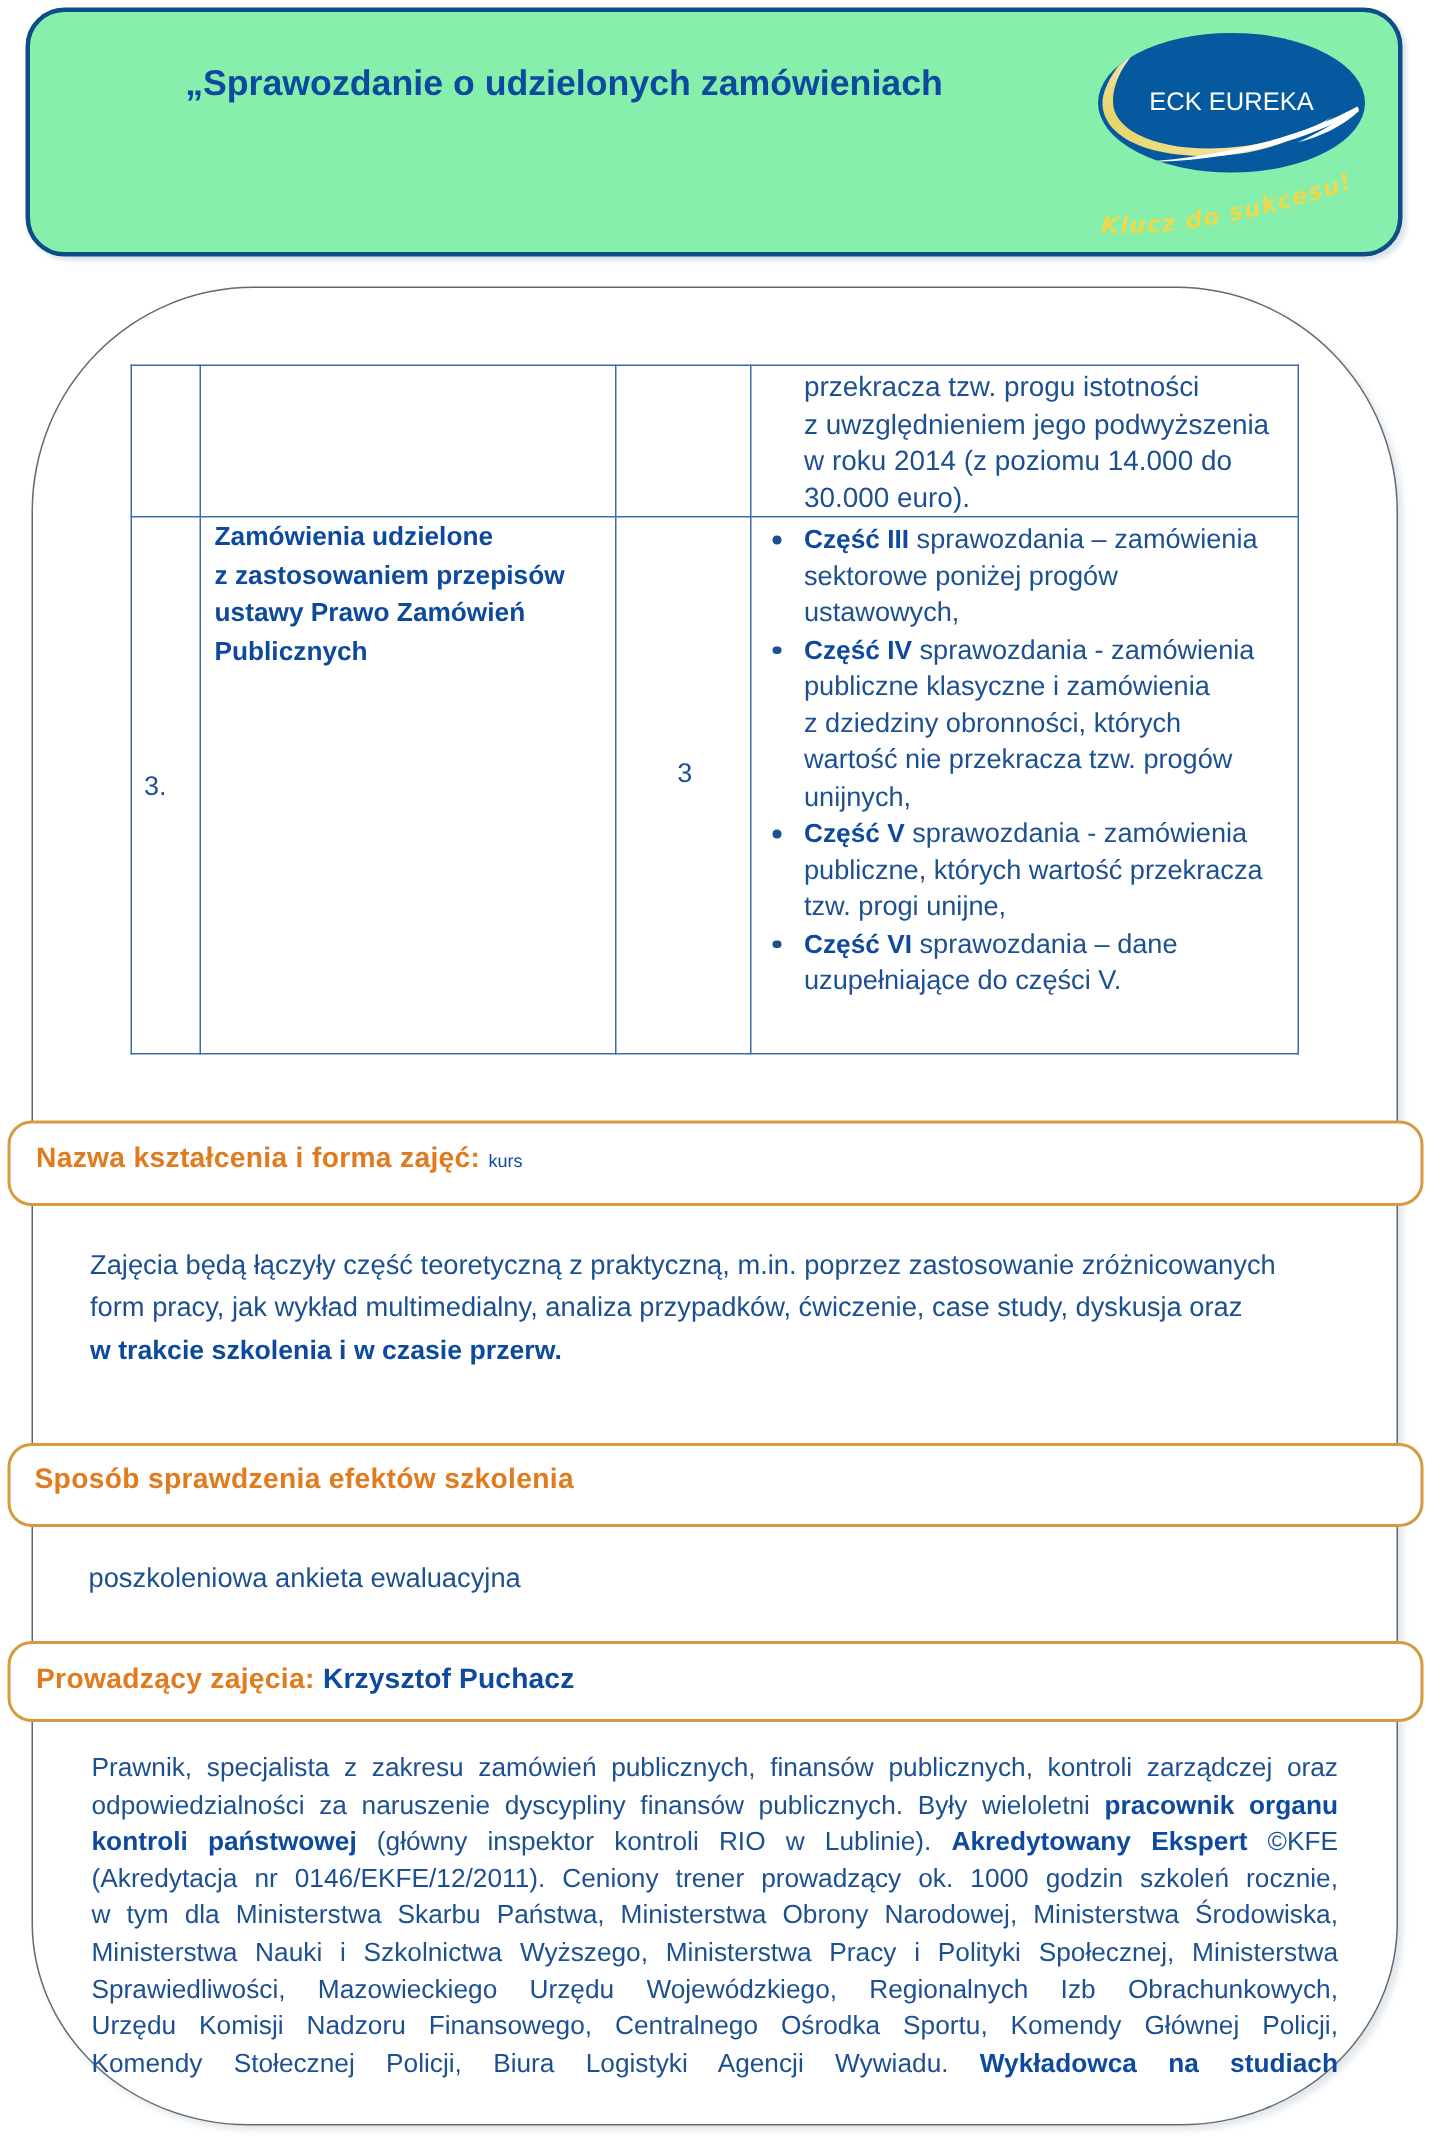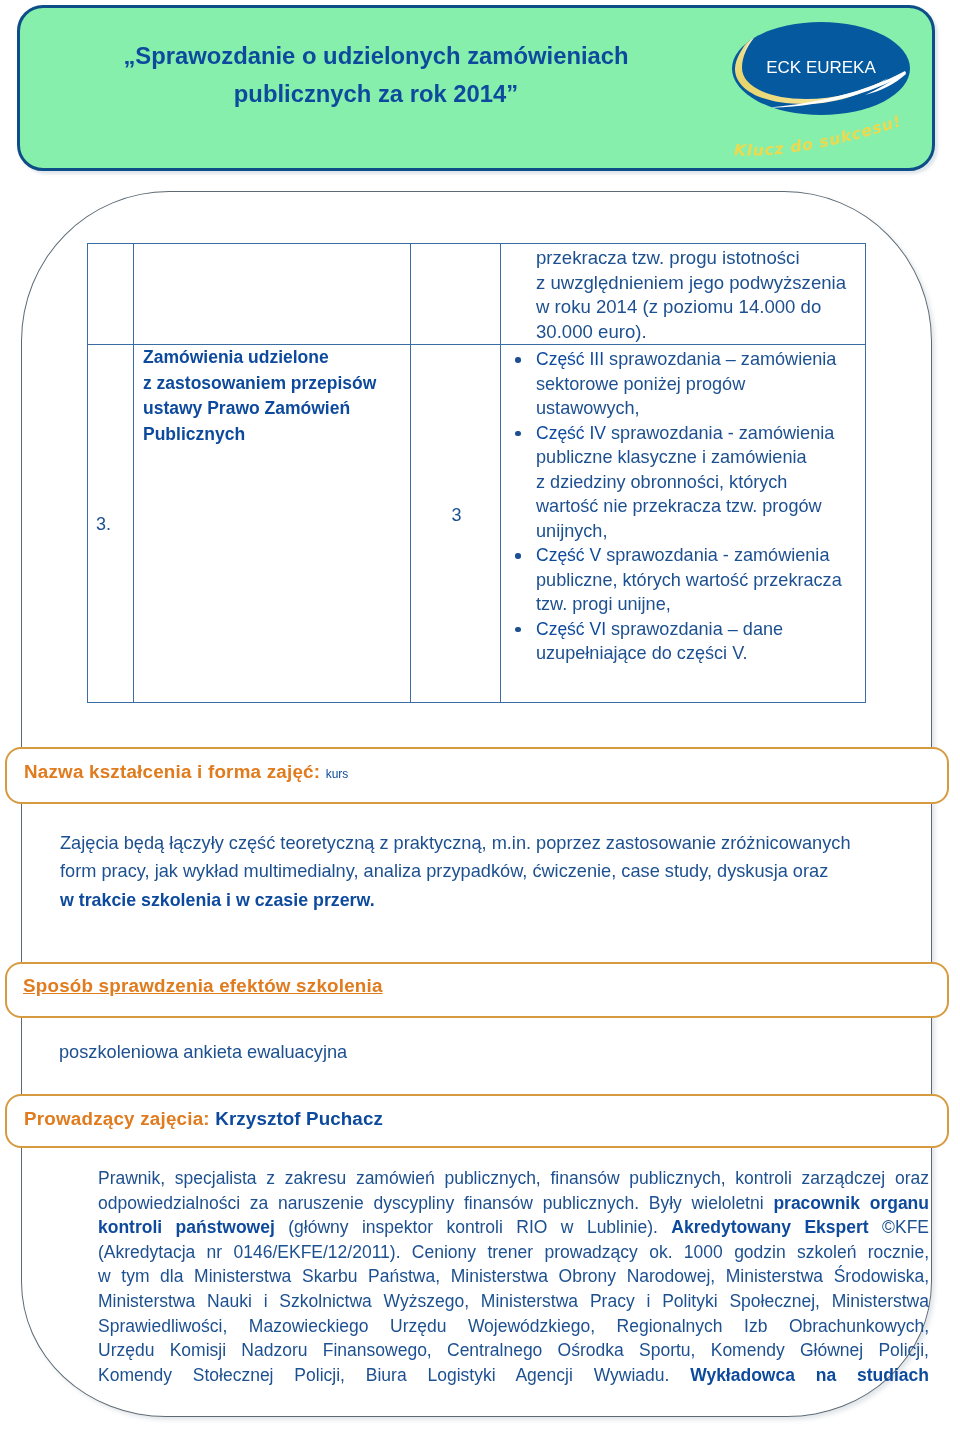--- a/index.html
+++ b/index.html
@@ -36,57 +36,56 @@
   .r2{height:358px;}
   .cellpad{padding:2px 0 0 35px;}
   .txtblue{color:#1d5090;font-size:18.6px;line-height:24.5px;}
   .topiccell{color:#0d4a9d;font-weight:bold;font-size:17.5px;line-height:25.5px;
              padding:0 0 0 9px;}
   .numcell{color:#1d5090;font-size:18px;text-align:center;position:absolute;}
   .bul{list-style:none;margin:0;padding:2px 0 0 0;}
   .bul li{position:relative;padding-left:35px;color:#1d5090;font-size:18.1px;line-height:24.5px;}
   .bul li:before{content:"";position:absolute;left:14px;top:10px;width:5.5px;height:5.5px;
                  border-radius:50%;background:#1d5090;}
-  .bul b{color:#0d4a9d;font-weight:normal;font-size:17.5px;}
+  .bul b{color:#0d4a9d;font-weight:bold;font-size:17.5px;}
   .bul .l{display:block;}
   .rownum{left:81px;top:514px;width:45px;}
   .rowhours{left:412px;top:505px;width:89px;}
 
   
   .obox{position:absolute;left:5px;width:944px;
         border:2px solid #d79b3f;border-radius:16px;box-sizing:border-box;background:#fff;}
   .olbl{position:absolute;color:#e07b1e;font-weight:bold;font-size:18.8px;white-space:nowrap;
         letter-spacing:0.22px;}
   .olbl .val{color:#0d4a9d;font-weight:normal;font-size:12px;letter-spacing:0;}
   .olbl .valb{color:#0d4a9d;font-weight:bold;letter-spacing:0.1px;}
   .btxt{position:absolute;color:#1d5090;font-size:18.2px;line-height:28.4px;}
   .btxt b{color:#0d4a9d;font-weight:bold;font-size:17.8px;}
   .body3 b{font-size:17.5px;}
   .box1{top:747px;height:57px;}
   .lbl1{left:24px;top:761px;}
   .body1{left:60px;top:829px;}
   .box2{top:962px;height:56px;}
-  .lbl2{left:23px;top:975px;text-decoration:underline;}
+  .lbl2{left:23px;top:975px;}
   .body2{left:59px;top:1038px;}
   .box3{top:1094px;height:54px;}
   .lbl3{left:24px;top:1108px;}
-  .body3{left:61px;top:1166px;width:831px;font-size:17.5px;line-height:24.6px;margin-left:37px;}
+  .body3{left:61px;top:1166px;width:831px;font-size:17.5px;line-height:24.6px;}
   .jl{text-align:justify;text-align-last:justify;white-space:pre-wrap;}
 </style>
 </head>
 <body>
 
 <div class="page">
 
   <div class="bigframe"></div>
 
   <div class="headerbox">
     <div class="title">
       <div>„Sprawozdanie o udzielonych zamówieniach</div>
-      <div>publicznych za rok 2014”</div>
     </div>
   </div>
 
   <div class="logo">
     <svg width="212" height="160" viewBox="0 0 212 160" xmlns="http://www.w3.org/2000/svg">
       <defs>
         <clipPath id="ovalclip">
             <ellipse cx="105" cy="60.5" rx="89" ry="46.5"></ellipse>
           </clipPath>
         <path id="taglinepath" d="M18,147 C 66,151 132,136 196,114"></path>

